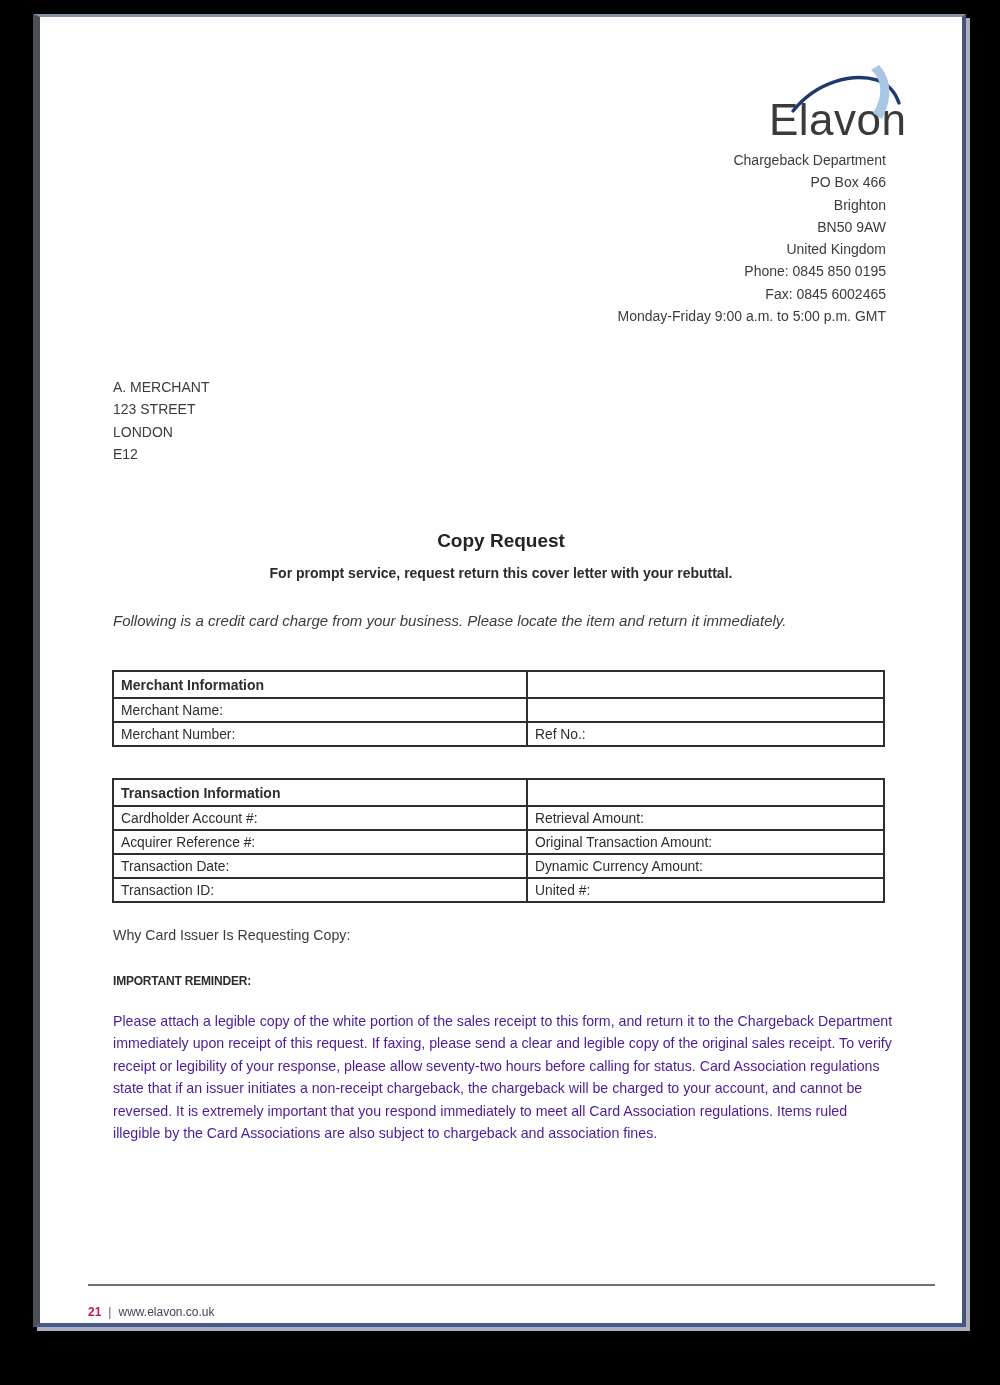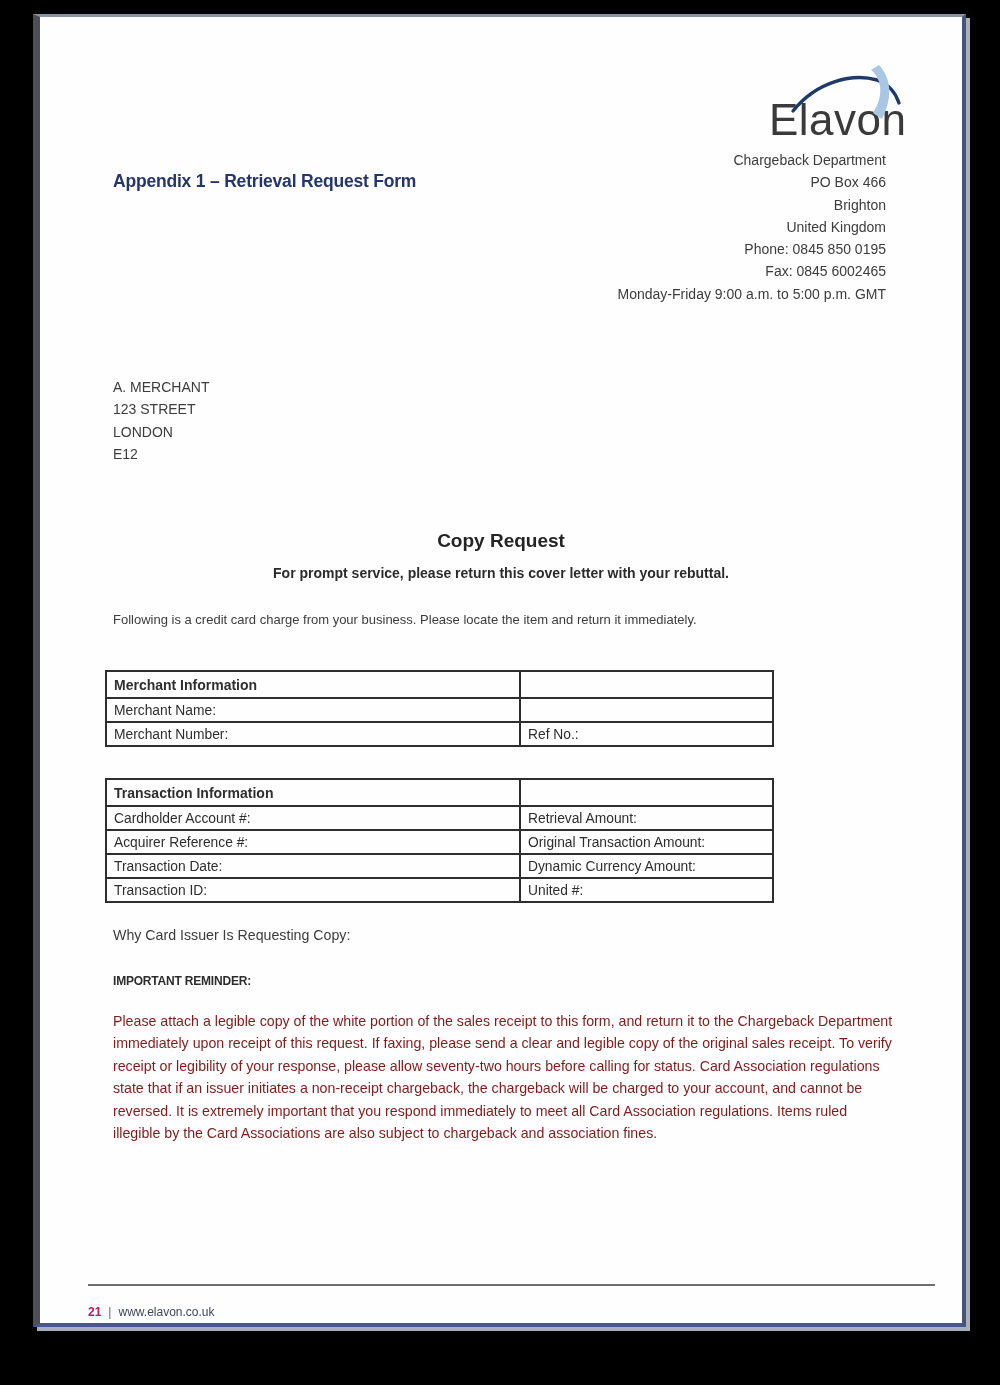--- a/index.html
+++ b/index.html
@@ -55,26 +55,26 @@
   .copy-title {
     position: absolute; left: 0; top: 497px; width: 100%;
     text-align: center; font-size: 19px; font-weight: bold; color: #242424;
   }
   .copy-subtitle {
     position: absolute; left: 0; top: 532px; width: 100%;
     text-align: center; font-size: 14px; font-weight: bold; color: #2b2b2b;
   }
   .intro {
     position: absolute; left: 73px; top: 579px;
-    font-size: 13px; color: #3c3c3c;
+    font-size: 15px; color: #3c3c3c; font-style: italic;
   }
 
   
   table.info-table {
-    position: absolute; left: 65px; width: 669px;
+    position: absolute; left: 72px; width: 773px;
     border-collapse: collapse; table-layout: fixed;
   }
   table.merchant-table { top: 637px; }
   table.transaction-table { top: 745px; }
   table.info-table td {
     border: 2px solid #2e2e2e;
     font-size: 13.8px; color: #2e2e2e;
     padding: 0 0 0 7px; vertical-align: middle;
     height: 24px; overflow: hidden; white-space: nowrap;
   }
@@ -84,21 +84,21 @@
   .why-label {
     position: absolute; left: 73px; top: 894px;
     font-size: 14.2px; color: #3c3c3c;
   }
   .reminder-heading {
     position: absolute; left: 73px; top: 941px;
     font-size: 12px; font-weight: bold; color: #2c2c2c; letter-spacing: -0.2px;
   }
   .reminder-body {
     position: absolute; left: 73px; top: 977px; width: 780px;
-    font-size: 14.2px; line-height: 22.4px; color: #7f1d1d;
+    font-size: 14.2px; line-height: 22.4px; color: #4c1d95;
   }
 
   
   .footer-rule {
     position: absolute; left: 48px; top: 1251px; width: 847px;
     height: 2px; background: #6e6e6e;
   }
   .page-footer {
     position: absolute; left: 48px; top: 1272px;
     font-size: 12px; color: #3e4759;
@@ -114,41 +114,41 @@
     <div class="page-inner">
 
       <div class="logo">
         <span class="logo-text">Elavon</span>
         <svg width="150" height="84" viewBox="0 0 150 84">
           <path d="M28,50 C52,20 88,12 112,19 C123,23 130,30 134,42" fill="none" stroke="#1e3a6c" stroke-width="3.4" stroke-linecap="round"></path>
           <path d="M114,4 C125,16 129,34 117,58 L108,52 C119,35 117,18 106,9 Z" fill="#a9c6e4"></path>
         </svg>
       </div>
 
-      <h1 class="doc-title">Appendix 1 – Retrieval Request Form</h1>
 
       <div class="dept-address">
         <div>Chargeback Department</div>
         <div>PO Box 466</div>
         <div>Brighton</div>
+        <div>BN50 9AW</div>
         <div>United Kingdom</div>
         <div>Phone: 0845 850 0195</div>
         <div>Fax: 0845 6002465</div>
         <div>Monday-Friday 9:00 a.m. to 5:00 p.m. GMT</div>
       </div>
 
       <div class="merchant-address">
         <div>A. MERCHANT</div>
         <div>123 STREET</div>
         <div>LONDON</div>
         <div>E12</div>
       </div>
 
       <div class="copy-title">Copy Request</div>
-      <div class="copy-subtitle">For prompt service, please return this cover letter with your rebuttal.</div>
+      <div class="copy-subtitle">For prompt service, request return this cover letter with your rebuttal.</div>
       <div class="intro">Following is a credit card charge from your business. Please locate the item and return it immediately.</div>
 
       <table class="info-table merchant-table">
         <tbody>
             <tr class="head-row">
           <td class="col-left">Merchant Information</td>
           <td></td>
         </tr>
         <tr>
           <td class="col-left">Merchant Name:</td>

